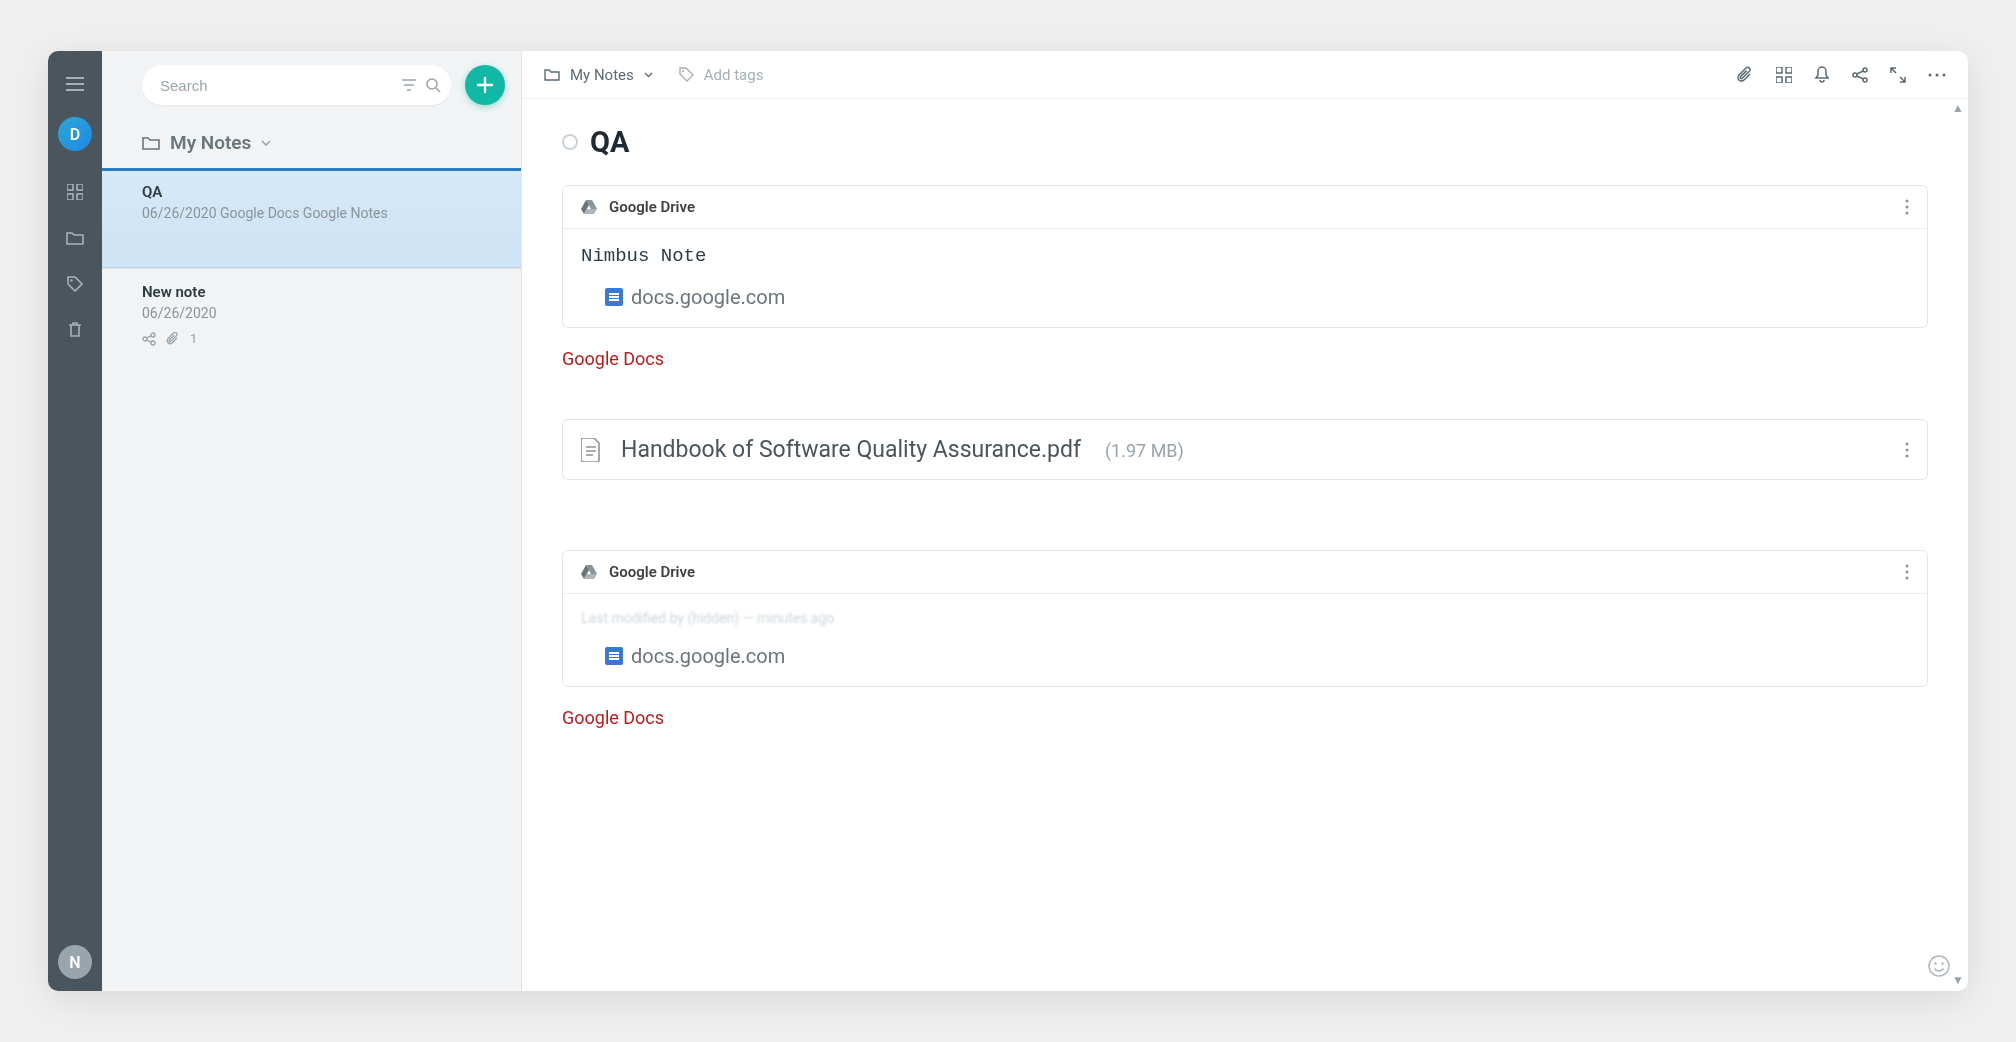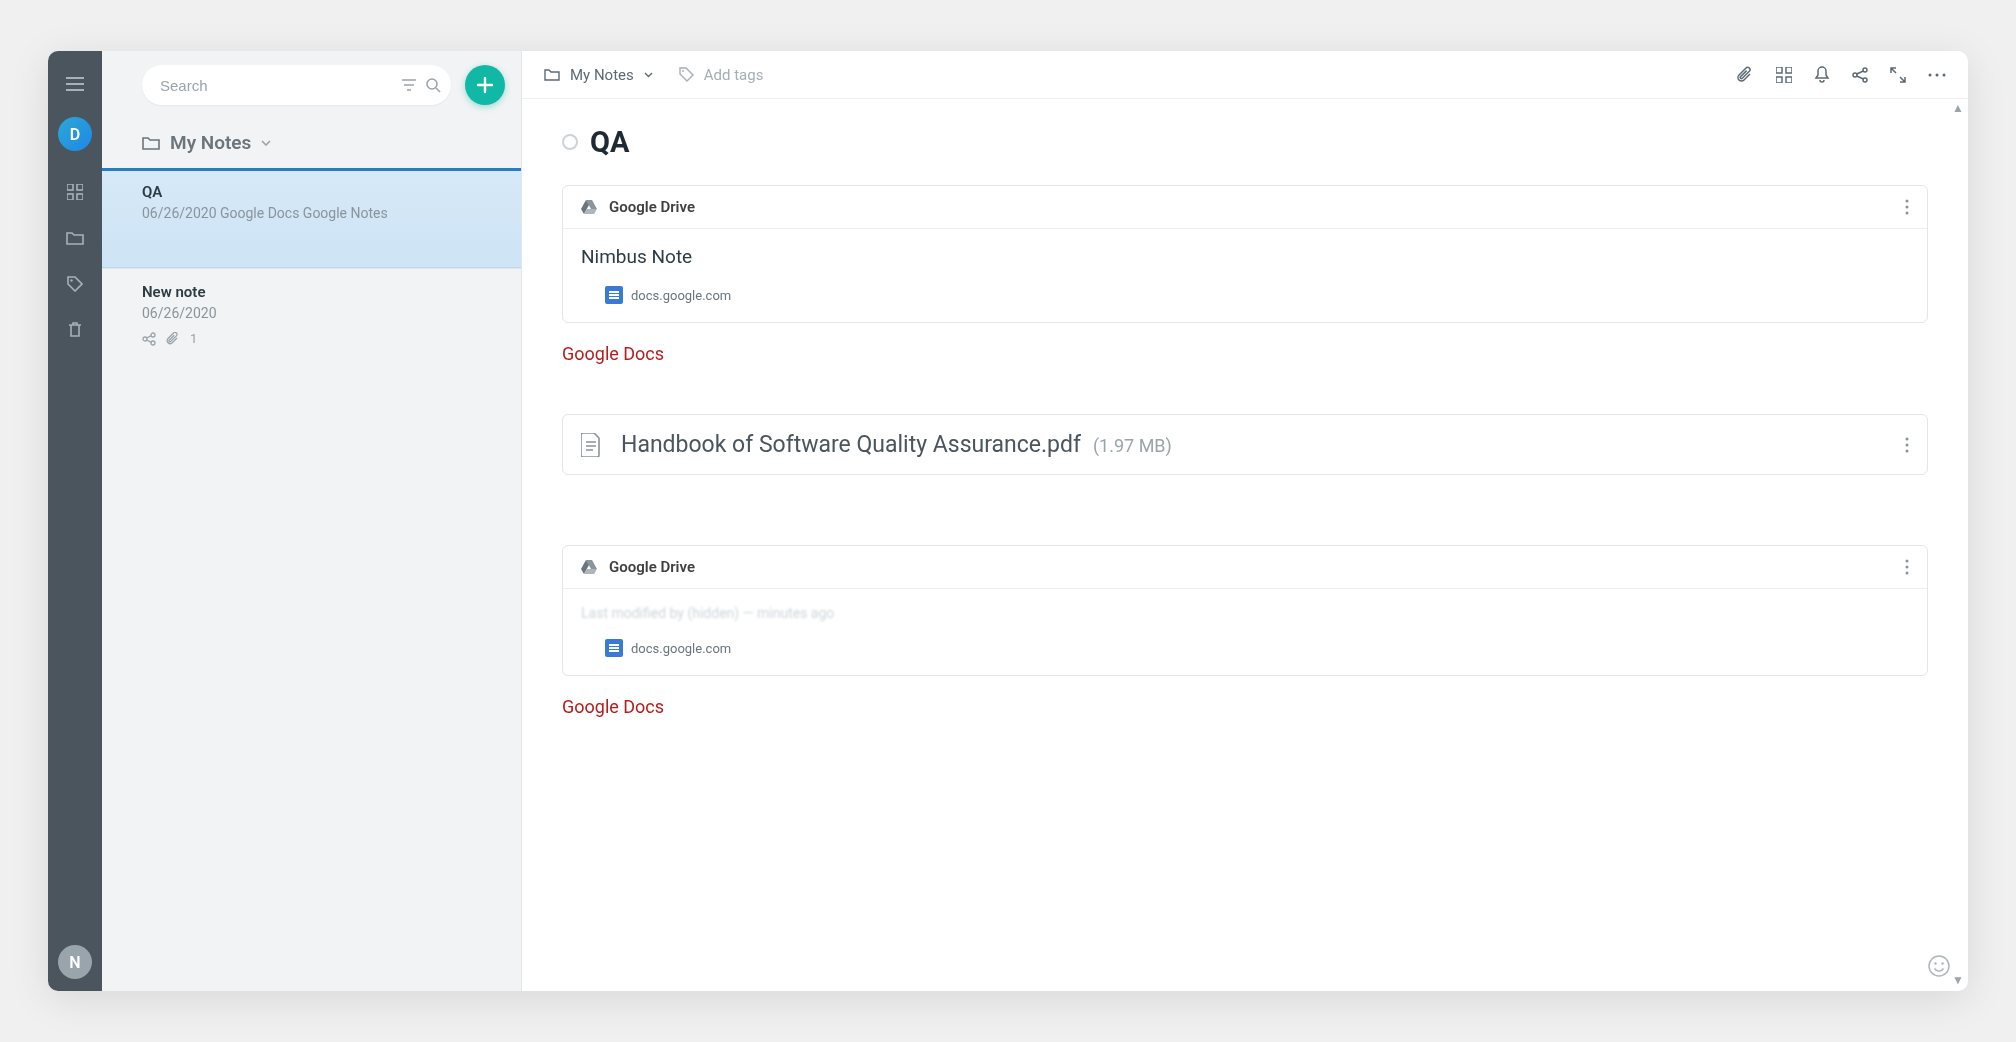--- a/index.html
+++ b/index.html
@@ -195,30 +195,31 @@
 .card-head .more {
   margin-left:auto; color:#8a949b; cursor:pointer;
 }
 .card-body {
   padding: 16px 18px 18px;
 }
 .card-body .doc-title {
   font-size: 19px;
   color:#2d3b44;
   margin-bottom: 10px;
+  font-family: Liberation Mono, monospace;
 }
 .card-body .blurred {
   color:#cfd6db;
   filter: blur(1.3px);
   font-size:14px;
   margin-bottom:6px;
 }
 .doc-link {
   display:flex; align-items:center; gap:8px;
-  font-size: 13px;
+  font-size: 20px;
   color:#6a757d;
   margin-top: 18px;
   padding-left: 24px;
 }
 .docs-glyph {
   width:18px; height:18px;
   background:#3a79d4;
   display:flex; align-items:center; justify-content:center;
   border-radius:2px;
 }
@@ -239,21 +240,21 @@
   padding: 16px 18px;
   display:flex;
   align-items:center;
   gap:20px;
   color:#5c6a74;
   margin-bottom: 70px;
   background:#fff;
   position:relative;
 }
 .attach-row .fname { font-size:23px; color:#4a555d; }
-.attach-row .fsize { color:#9aa4ab; font-size:18px; margin-left:8px;}
+.attach-row .fsize { color:#9aa4ab; font-size:18px; margin-left:20px;}
 .attach-row .more {
   margin-left:auto; color:#8a949b; cursor:pointer;
 }
 
 
 .smiley {
   position:absolute;
   right: 18px;
   bottom: 14px;
   color:#aeb6bc;

